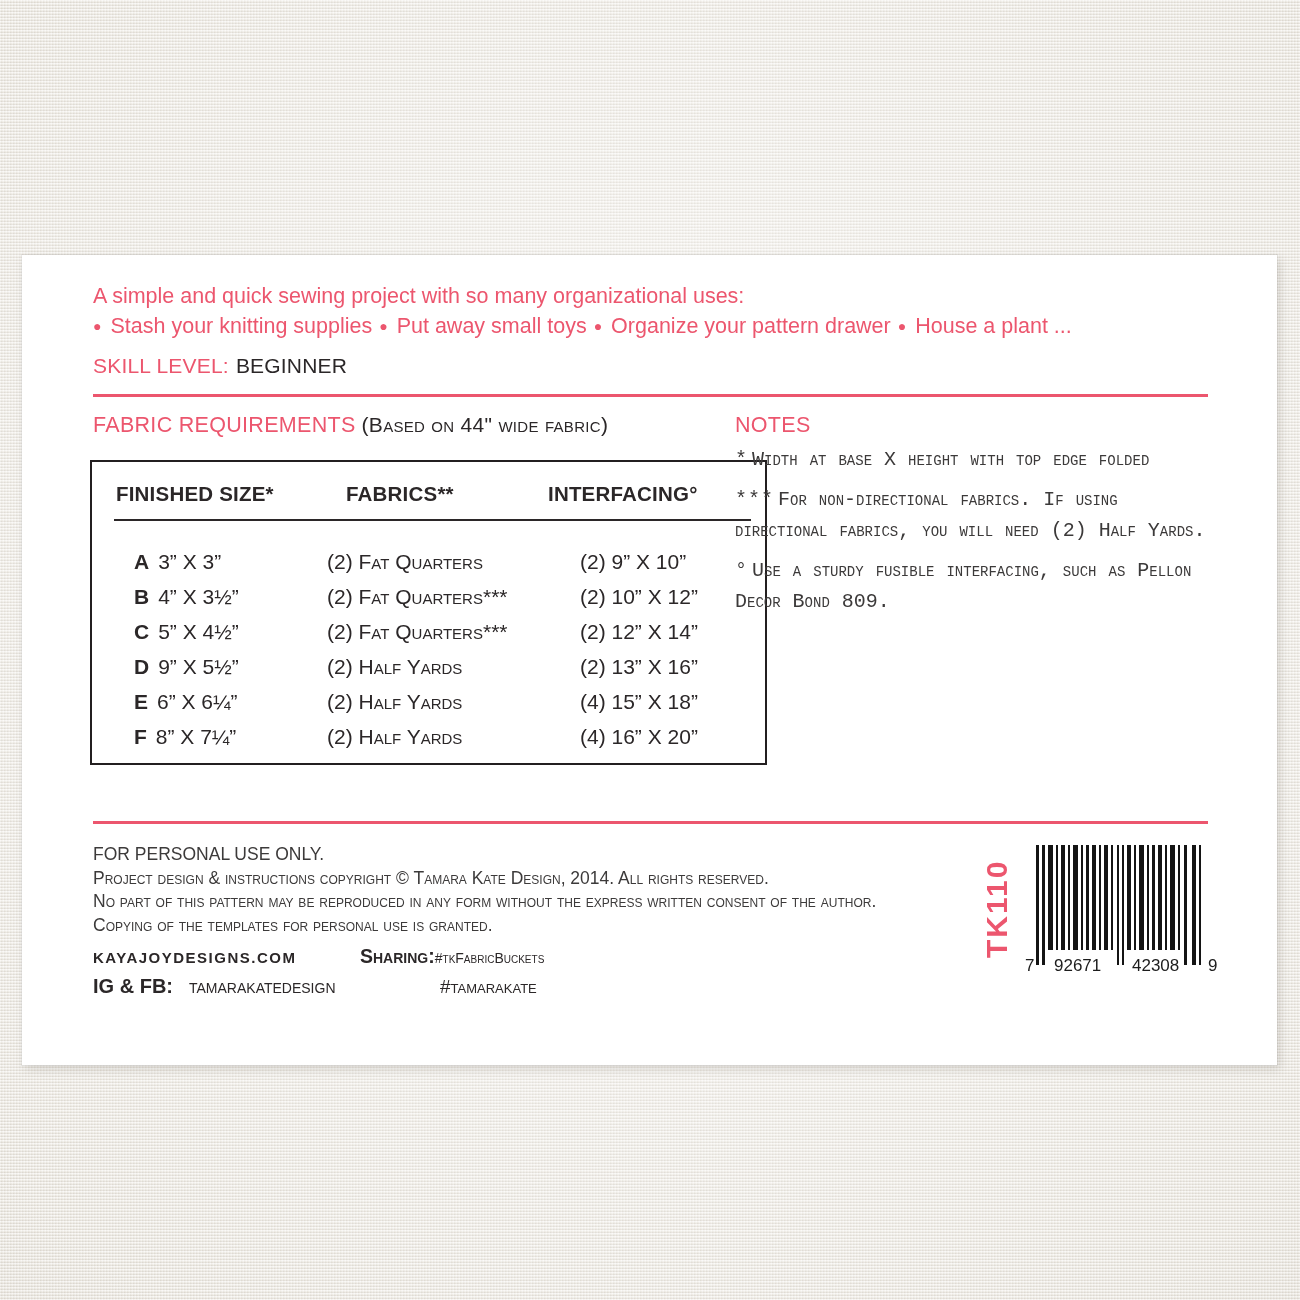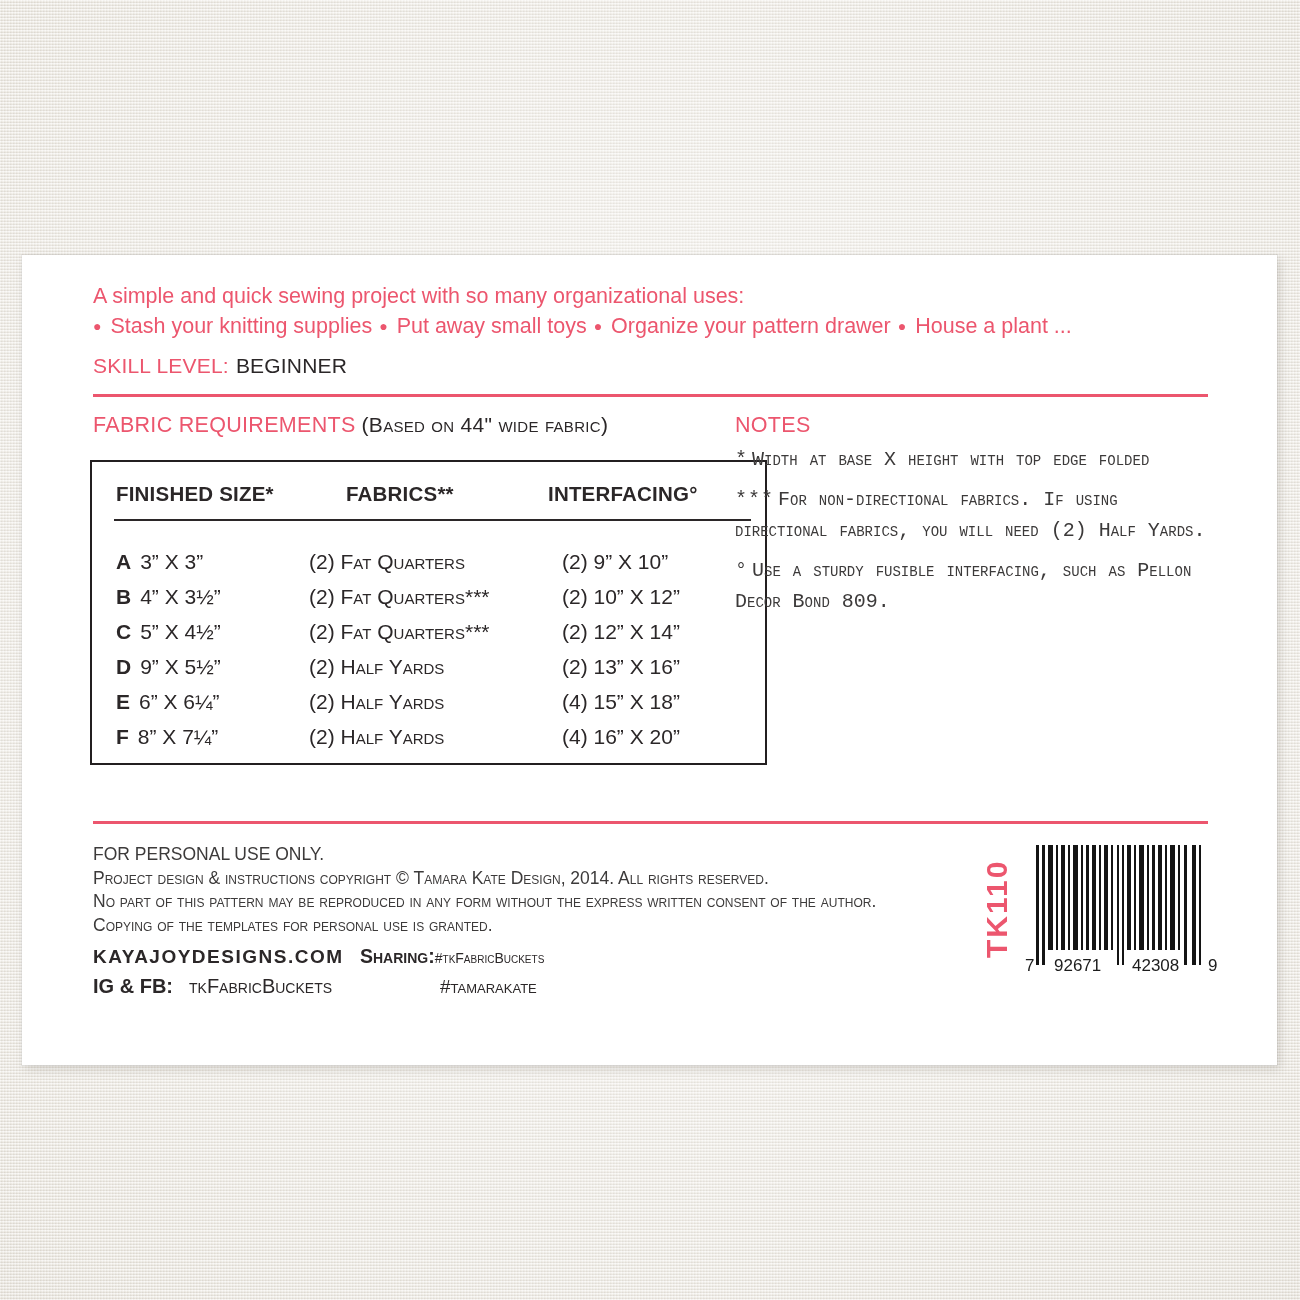--- a/index.html
+++ b/index.html
@@ -53,38 +53,38 @@
   
   .ftable{position:absolute;left:68px;top:205px;width:677px;height:305px;
     border:2px solid #231f20;color:var(--ink);}
   .ftable .thead{position:absolute;left:24px;right:10px;top:20px;display:flex;
     font-size:20.5px;font-weight:700;letter-spacing:0.2px;}
   .ftable .thead .c1{width:193px;}
   .ftable .thead .c2{width:253px;padding-left:37px;}
   .ftable .thead .c3{margin-left:-14px;}
   .ftable .head-rule{position:absolute;left:22px;right:14px;top:57px;border-top:2px solid #2b2728;}
   .ftable .tbody{position:absolute;left:24px;right:8px;top:82px;}
-  .ftable .trow{display:flex;height:35px;align-items:center;font-size:21px;}
+  .ftable .trow{display:flex;height:35px;align-items:center;font-size:21px;margin-left:18px;}
   .ftable .trow .c1{width:193px;}
   .ftable .trow .c2{width:253px;font-variant:small-caps;}
   .ftable .trow .c3{}
   .ftable .trow .letter{font-weight:700;margin-right:9px;}
 
   
   .notes-body{position:absolute;left:713px;top:180px;width:480px;color:var(--ink-soft);font-family:Liberation Mono, monospace;}
   .notes-body p{font-variant:small-caps;font-size:20px;line-height:31px;margin-top:9px;}
   .notes-body .mk{letter-spacing:1px;margin-right:4px;}
 
   
   .legal{position:absolute;left:71px;top:588px;color:var(--ink-soft);
     font-size:17.5px;line-height:23.5px;font-variant:small-caps;}
   .links-row{position:absolute;left:71px;display:flex;align-items:baseline;color:var(--ink);}
   .links-row.l1{top:690px;}
   .links-row.l2{top:720px;}
-  .site{font-weight:700;font-size:19px;letter-spacing:1.5px;width:267px;}
+  .site{font-weight:700;font-size:15px;letter-spacing:1.5px;width:267px;}
   .share-lbl{font-variant:small-caps;font-size:19.5px;font-weight:700;}
   .share-tag{font-variant:small-caps;font-size:14px;}
   .ig-lbl{font-size:20px;width:96px;font-weight:bold;}
   .ig-handle{font-variant:small-caps;font-size:20px;width:251px;}
   .ig-tag{font-variant:small-caps;font-size:19px;}
 
   
   .sku{position:absolute;left:958px;top:590px;height:128px;width:34px;
     writing-mode:vertical-rl;transform:rotate(180deg);
     color:var(--accent);font-weight:700;font-size:30px;letter-spacing:2px;
@@ -177,21 +177,21 @@
       <div>Copying of the templates for personal use is granted.</div>
     </div>
 
     <div class="links-row l1">
       <span class="site">KAYAJOYDESIGNS.COM</span>
       <span class="share-lbl">Sharing:</span>
       <span class="share-tag">#tkFabricBuckets</span>
     </div>
     <div class="links-row l2">
       <span class="ig-lbl">IG &amp; FB:</span>
-      <span class="ig-handle">tkFabricBuckets</span>
+      <span class="ig-handle">tamarakatedesign</span>
       <span class="ig-tag">#tamarakate</span>
     </div>
 
     <div class="sku">TK110</div>
 
     <svg class="barcode" width="196" height="134" viewBox="0 0 196 134">
 
       <rect x="12" y="2" width="3" height="120" fill="#141414"></rect>
       <rect x="18" y="2" width="3" height="120" fill="#141414"></rect>
 

